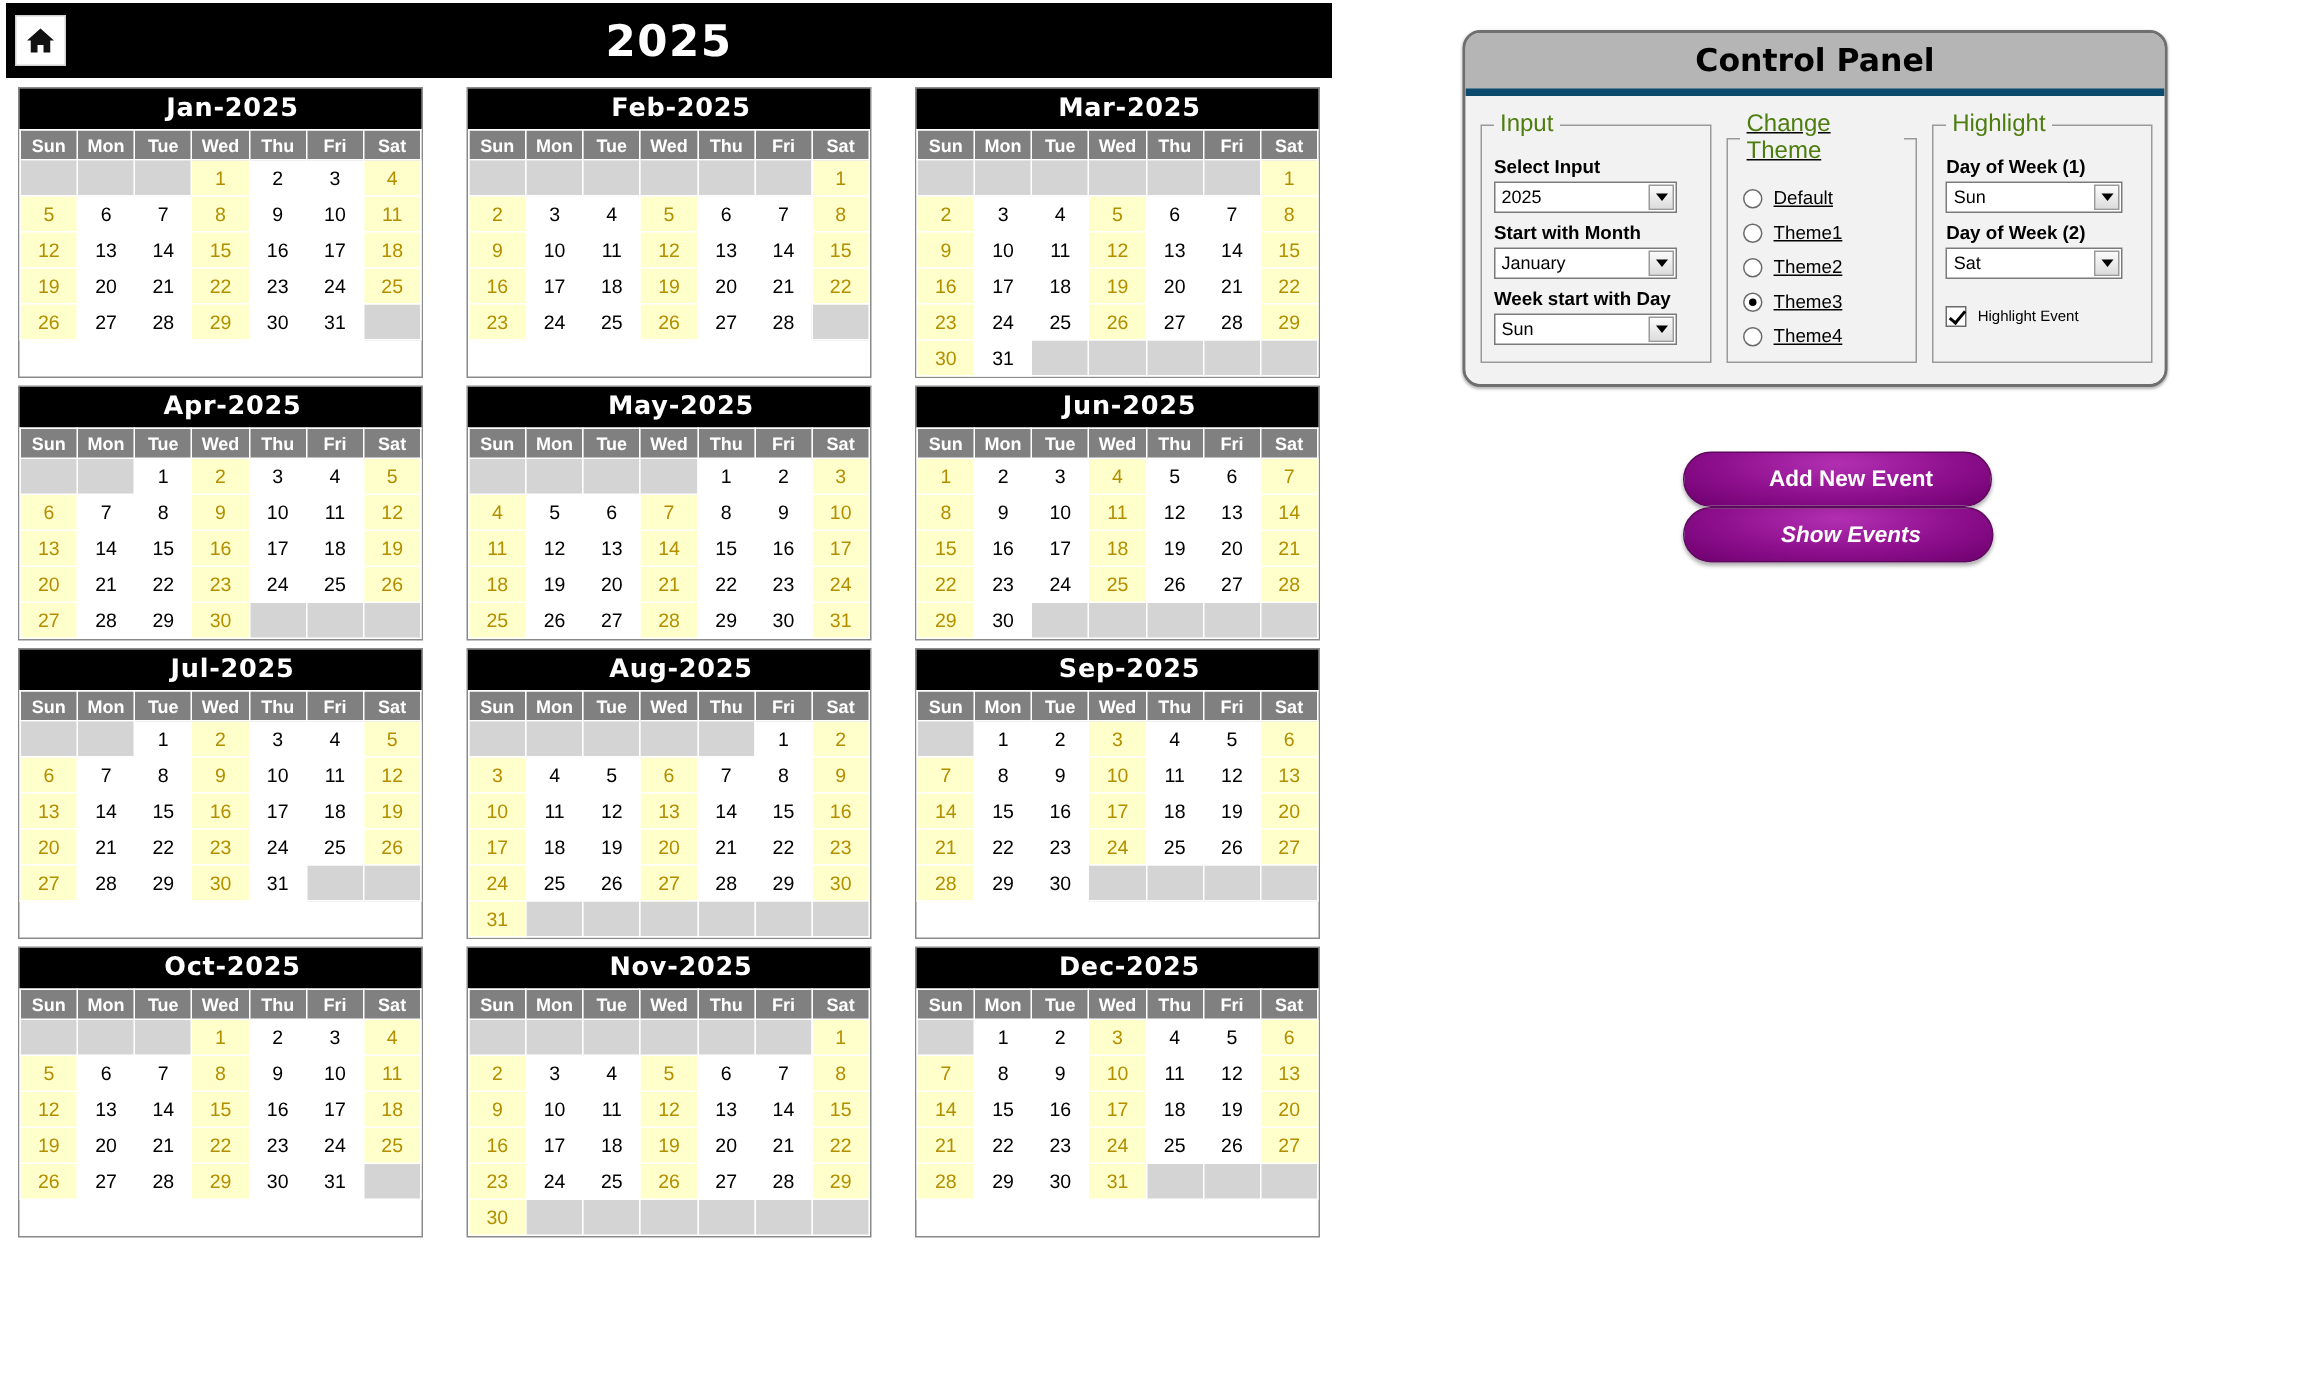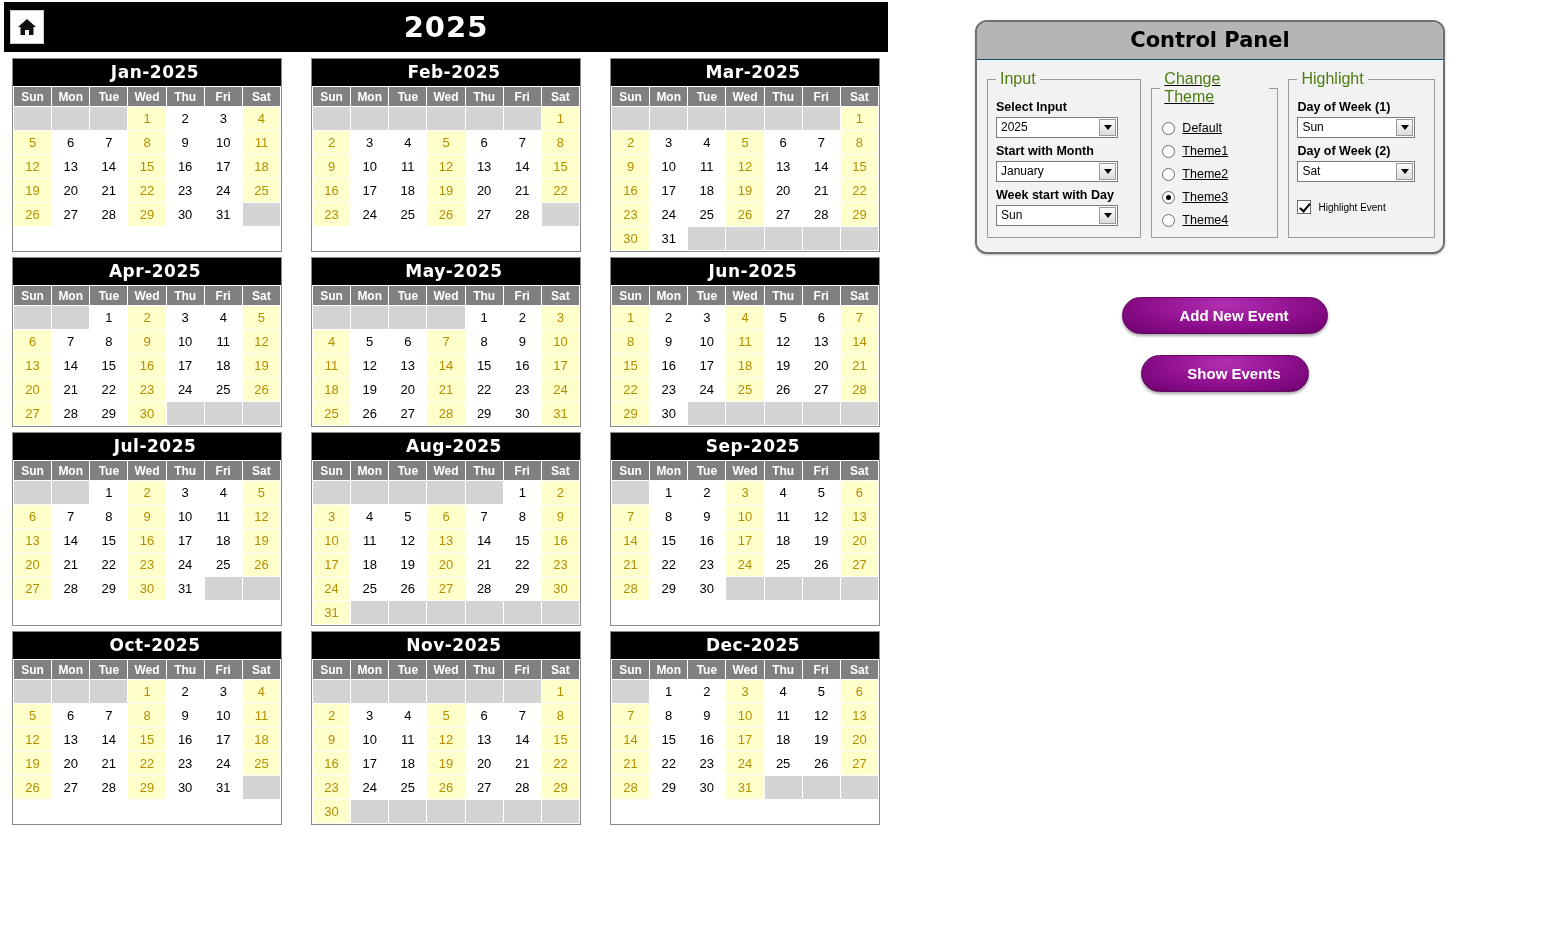--- a/index.html
+++ b/index.html
@@ -109,21 +109,21 @@
     overflow: hidden;
     box-shadow: 0 1px 2px rgba(0,0,0,0.3);
   }
   #cp-header {
     background: #b5b5b5;
     text-align: center;
     font-size: 21px;
     font-weight: bold;
     color: #000000;
     padding: 6px 0 7px 0;
-    border-bottom: 1px solid #0c4a6e;
+    border-bottom: 5px solid #0c4a6e;
     font-family: "DejaVu Sans", sans-serif;
   }
   #cp-body {
     display: flex;
     padding: 10px 8px 14px 10px;
     gap: 10px;
     background: #f2f2f2;
   }
   fieldset.group {
     border: 1px solid #9a9a9a;
@@ -229,21 +229,21 @@
     color: #ffffff;
     font-size: 15px;
     font-weight: bold;
     text-align: center;
     line-height: 35px;
     box-shadow: 0 2px 3px rgba(0,0,0,0.35);
     font-family: "Liberation Sans", sans-serif;
     padding-left: 18px;
   }
   #add-event-button { margin-top: 43px; }
-  #show-events-button { margin-top: 21px; width: 168px; }
+  #show-events-button { width: 207px; font-style: italic; }
 </style>
 </head>
 <body>
 
 <div id="root">
 
   <div id="calendar-area">
 
     <div id="year-banner">
       <div id="home-icon">

